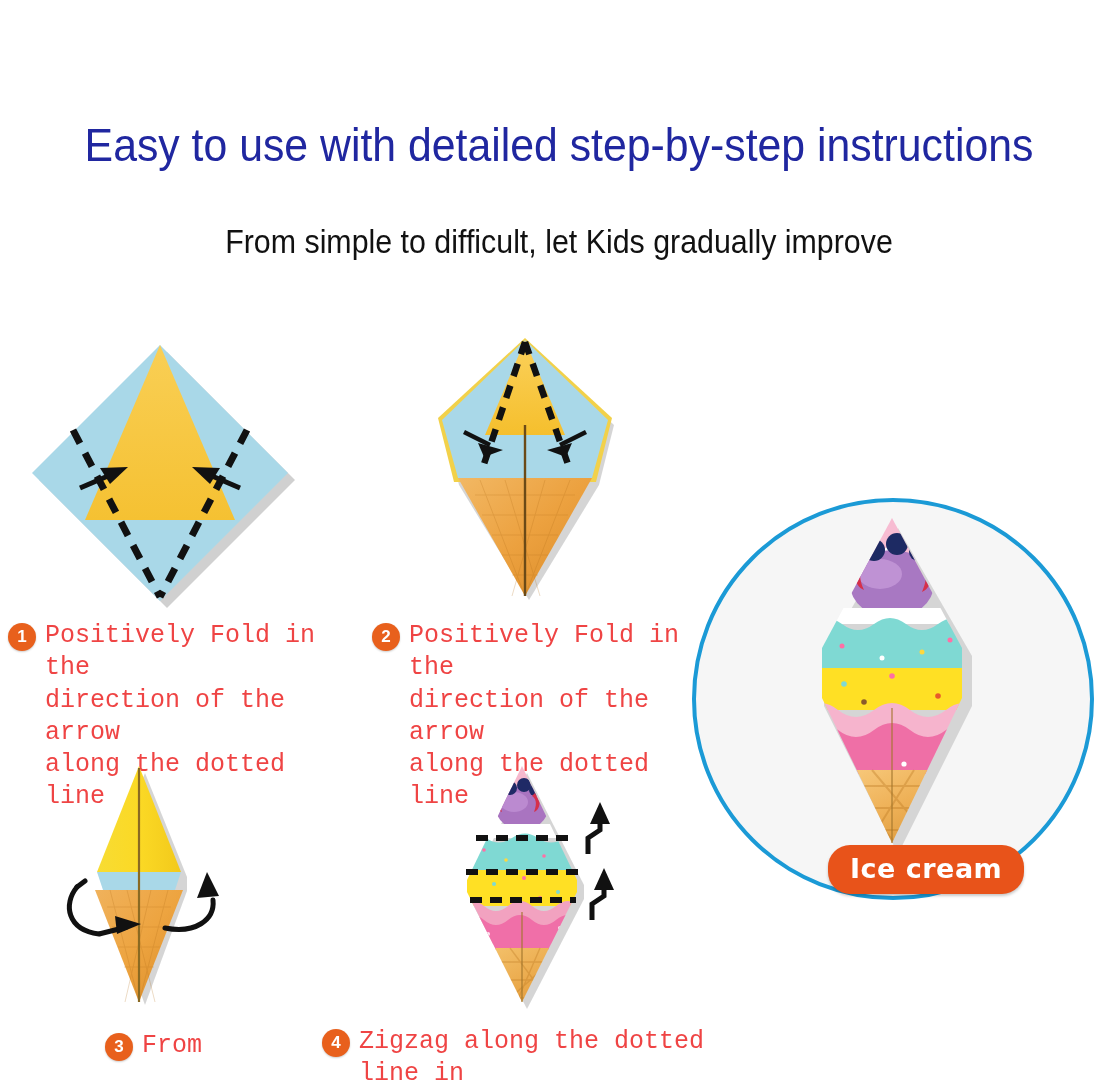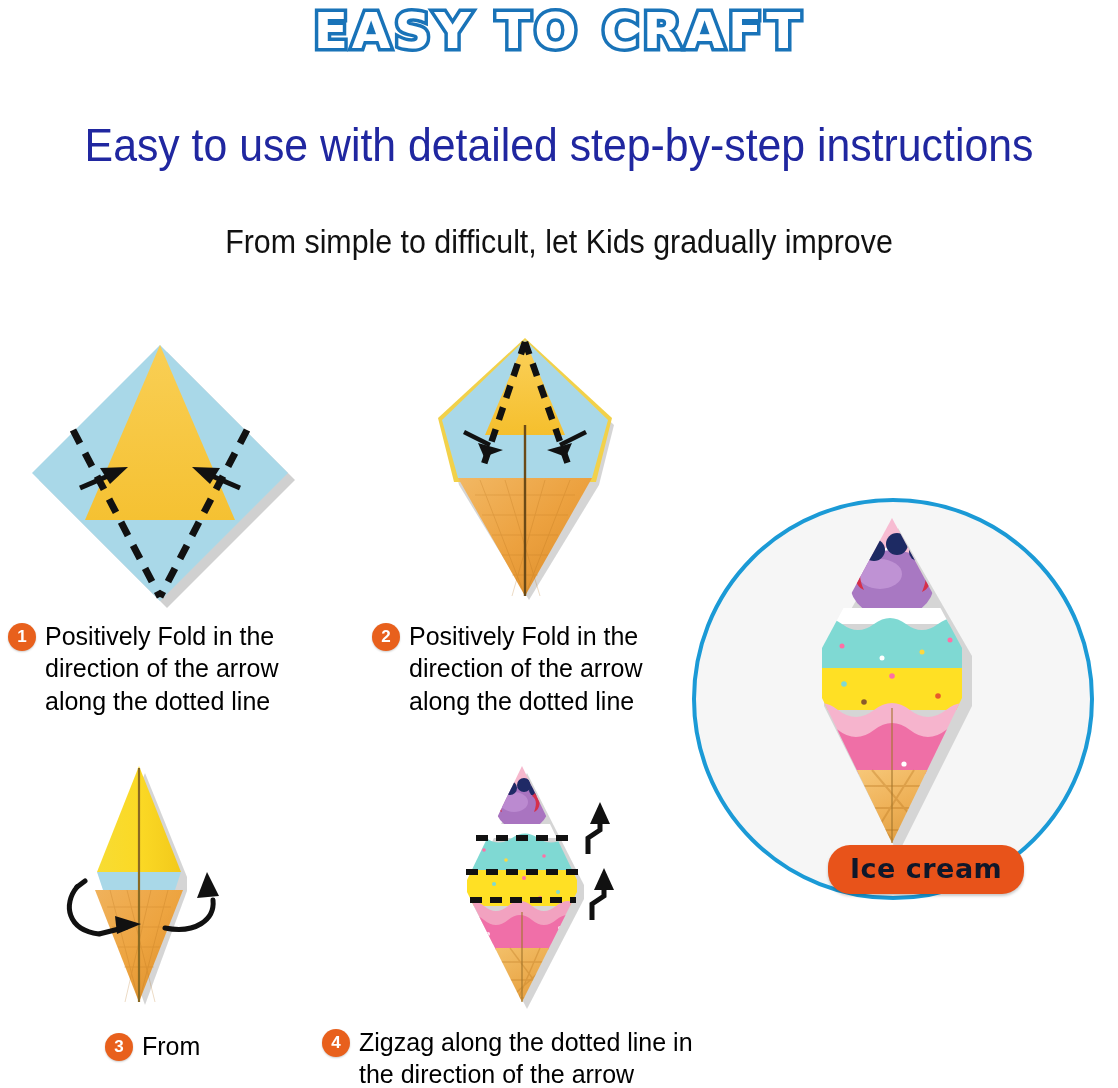--- a/index.html
+++ b/index.html
@@ -44,54 +44,53 @@
   .caption{position:absolute;display:flex;align-items:flex-start;gap:9px;}
   .badge{
     width:28px;height:28px;border-radius:50%;
     background:#e8601c;color:#ffffff;
     font-size:17px;font-weight:bold;
     display:flex;align-items:center;justify-content:center;
     flex:0 0 auto;margin-top:3px;
     box-shadow:0 1px 2px rgba(0,0,0,.2);
   }
   .ctext{
-    font-size:25px;line-height:1.29;color:#000000;
-    font-family:Liberation Sans, sans-serif;
+    font-size:25px;line-height:1.29;color:#ef4444;
+    font-family:Liberation Mono, monospace;
     white-space:pre-line;
   }
 
   
   .diagram{position:absolute;}
 
   
   .result-circle{
     position:absolute;left:692px;top:498px;width:402px;height:402px;
     border-radius:50%;
     border:4px solid #1b9ad6;
     background:#f6f6f6;
     box-sizing:border-box;
   }
   .result-art{position:absolute;left:692px;top:498px;width:402px;height:402px;}
   .ice-badge{
     position:absolute;left:828px;top:845px;
     padding:8px 22px 10px 22px;
     background:#e8531a;border-radius:22px;
-    color:#0f172a;font-size:27px;font-weight:bold;
+    color:#ffffff;font-size:27px;font-weight:bold;
     letter-spacing:.5px;
     font-family:"DejaVu Sans",sans-serif;
     box-shadow:0 2px 3px rgba(0,0,0,.22);
     white-space:nowrap;
   }
 </style>
 </head>
 <body>
 
 <div class="stage">
 
-  <div class="title">EASY TO CRAFT</div>
   <div class="subtitle">Easy to use with detailed step-by-step instructions</div>
   <div class="tagline">From simple to difficult, let Kids gradually improve</div>
 
   <svg class="diagram" style="left:0px;top:325px;" width="320" height="290" viewBox="0 0 320 290">
     <defs>
       <linearGradient id="yg1" x1="0" y1="0" x2="0" y2="1">
         <stop offset="0" stop-color="#f9cf55"></stop>
           <stop offset="1" stop-color="#f5c132"></stop>
       </linearGradient>
     </defs>

